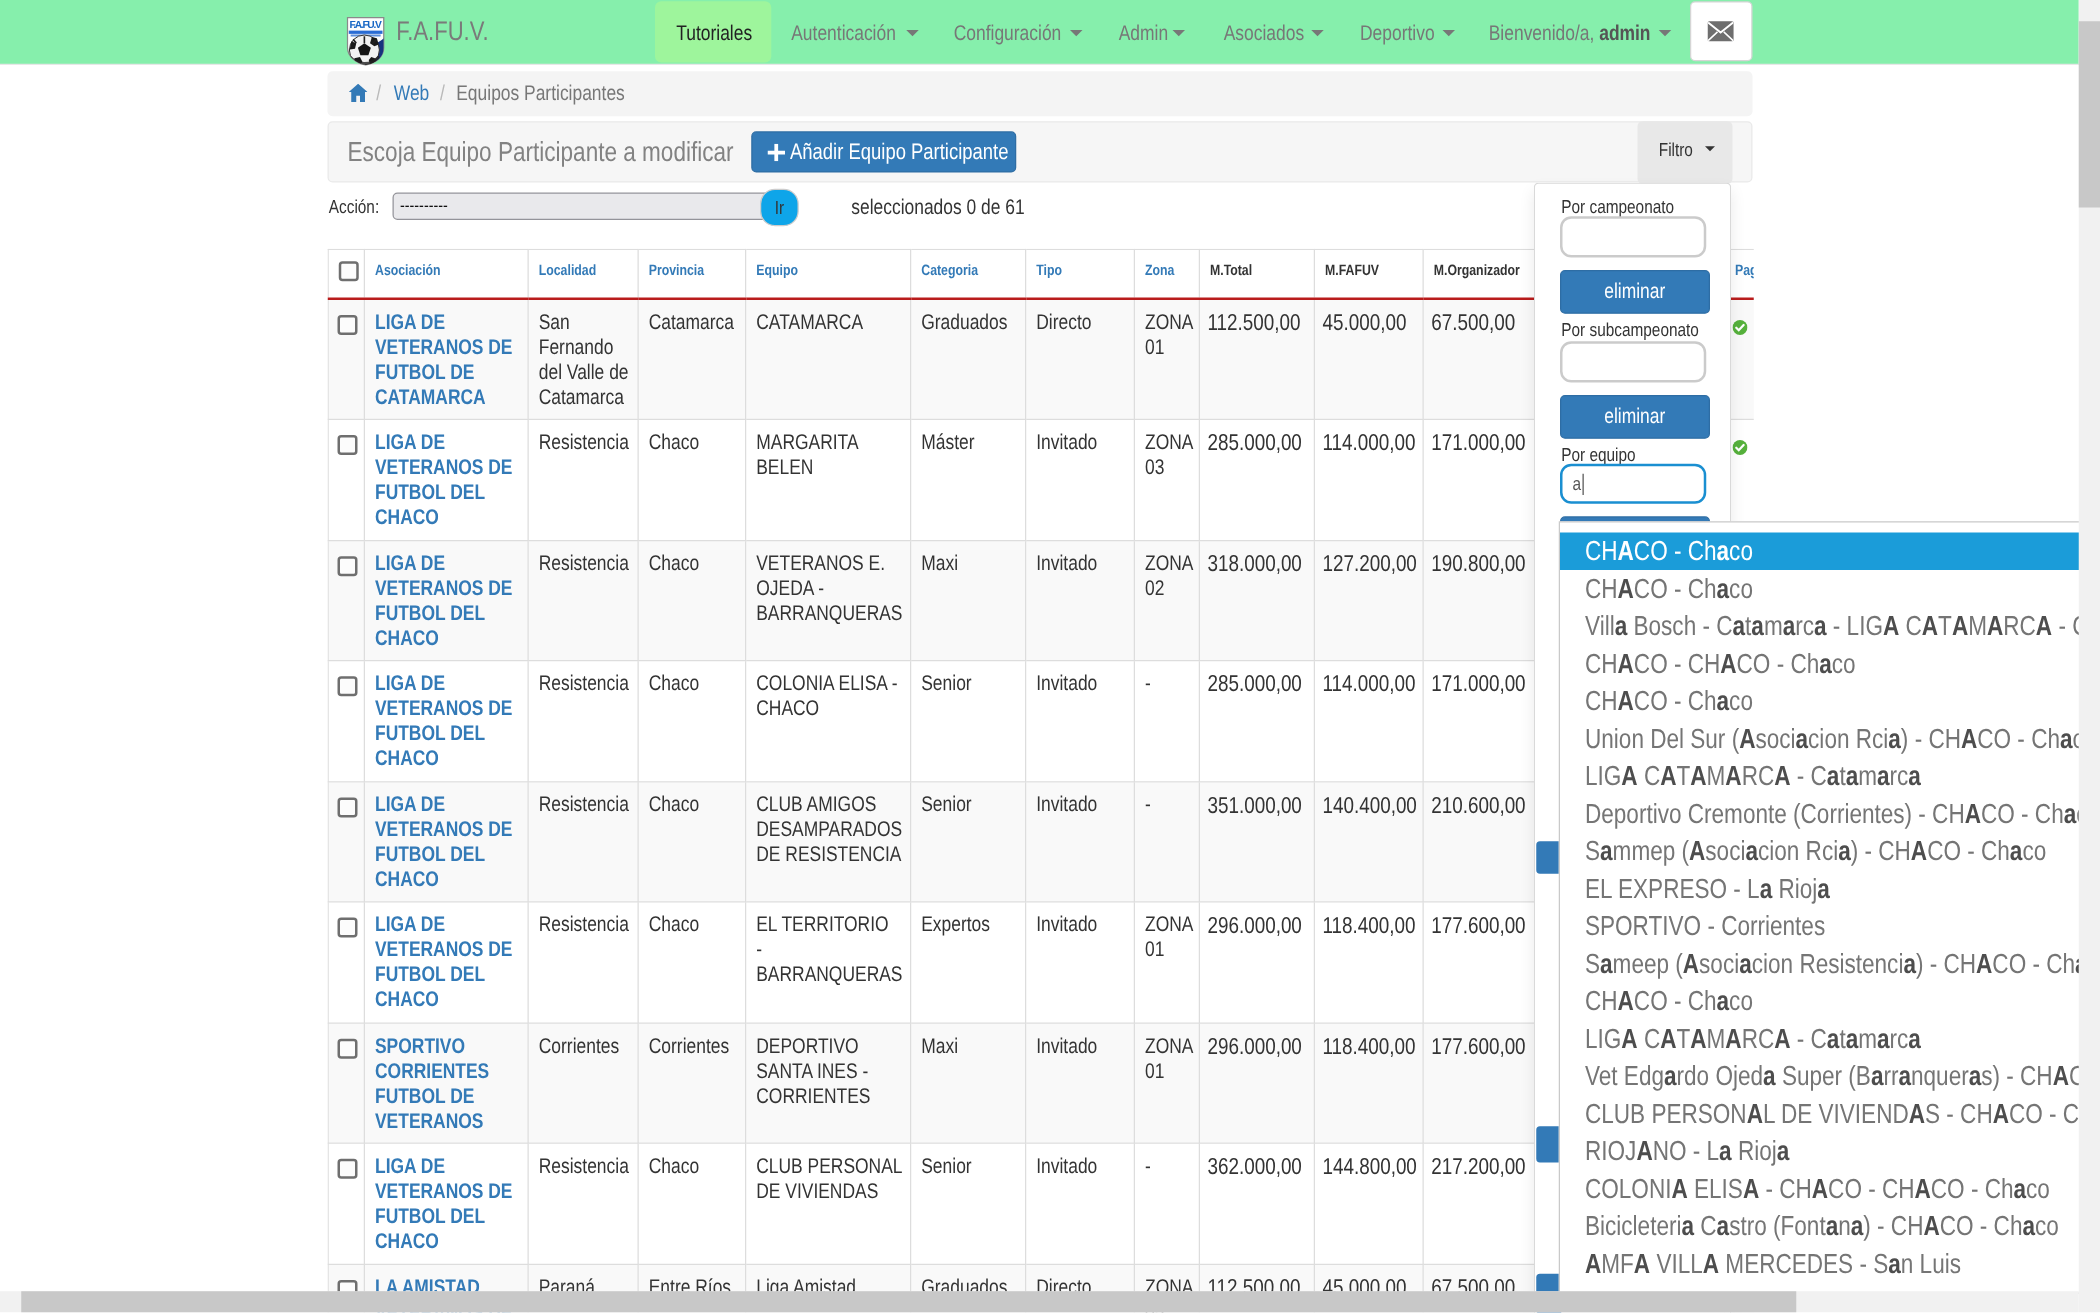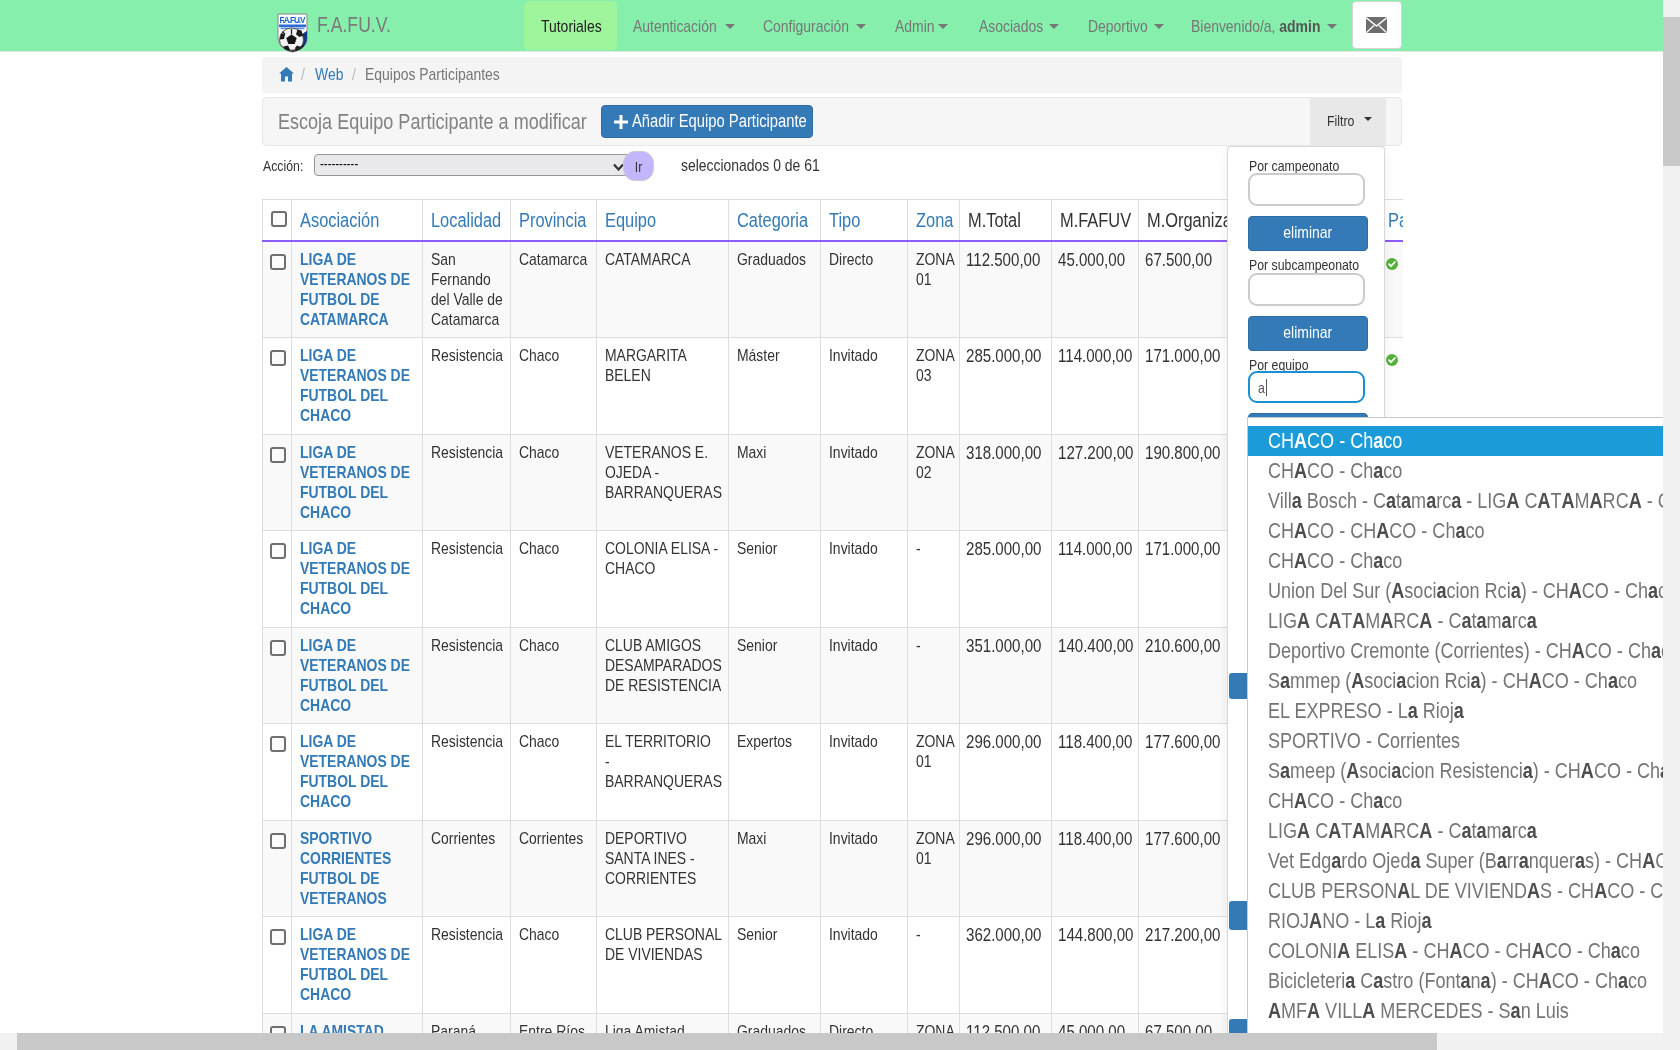--- a/index.html
+++ b/index.html
@@ -13,26 +13,26 @@
 #navbar .it{position:absolute;font-size:17px;line-height:20px;color:#777}
 .caret{position:absolute;width:0;height:0;border-left:5px solid transparent;border-right:5px solid transparent;border-top:5px solid #777}
 
 #crumb{position:absolute;left:262px;top:57px;width:1140px;height:36px;background:#f4f4f4;border-radius:4px;z-index:5}
 
 #well{position:absolute;left:262px;top:97px;width:1138px;height:47px;background:#f6f6f6;border:1px solid #e9e9e9;border-radius:4px;z-index:5}
 #filtrobtn{position:absolute;left:1310px;top:96.5px;width:76px;height:50px;background:#e8e8e8;border-radius:4px;z-index:6}
 #addbtn{position:absolute;left:601px;top:104.5px;width:210px;height:31px;background:#337ab7;border:1px solid #2e6da4;border-radius:4px;z-index:6}
 
 #selbox{position:absolute;left:313.5px;top:153.5px;width:315px;height:20px;background:#e9e9ec;border:1px solid #94949a;border-radius:4px;z-index:5}
-#irbtn{position:absolute;left:623px;top:151px;width:29px;height:28px;background:#c4b5fd;border:1px solid #ccc;border-radius:12px;z-index:5}
+#irbtn{position:absolute;left:608px;top:151px;width:29px;height:28px;background:#0ea5e9;border:1px solid #ccc;border-radius:12px;z-index:5}
 
 #tblwrap{position:absolute;left:262px;top:199px;width:1141px;height:851px;overflow:hidden;z-index:10}
 table{border-collapse:collapse;table-layout:fixed;width:1223px;font-size:17px;color:#333}
 td,th{border:1px solid #ddd;vertical-align:top;text-align:left;overflow:hidden}
-th{padding:9px 8px 8px;border-bottom:2px solid #8b5cf6;font-weight:normal;font-size:20px;height:20px}
+th{padding:9px 8px 8px;border-bottom:2px solid #b91c1c;font-weight:bold;font-size:12px;height:20px}
 td{padding:8px 8px 7px;line-height:20px}
 th.hl{color:#337ab7}
 td.lnk{color:#337ab7;font-weight:bold}
 td.num{font-size:18.4px;padding-left:6px}
 tr.st td{background:#f9f9f9}
 .cb{display:inline-block;width:12px;height:12px;border:2px solid #6f6f6f;border-radius:3px;background:#fcfcfc}
 td.cbc{padding:12px 0 0 7px}
 th.cbc2{padding:9px 0 0 8px}
 td.pagc{padding:13px 0 0 6px}
 

